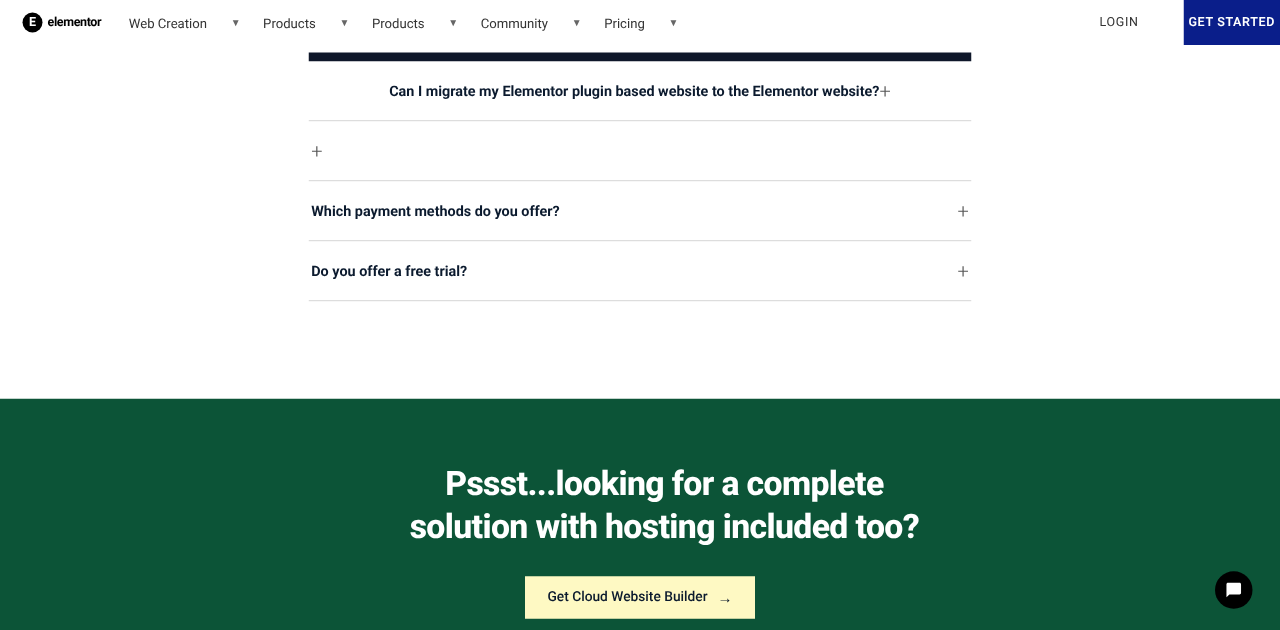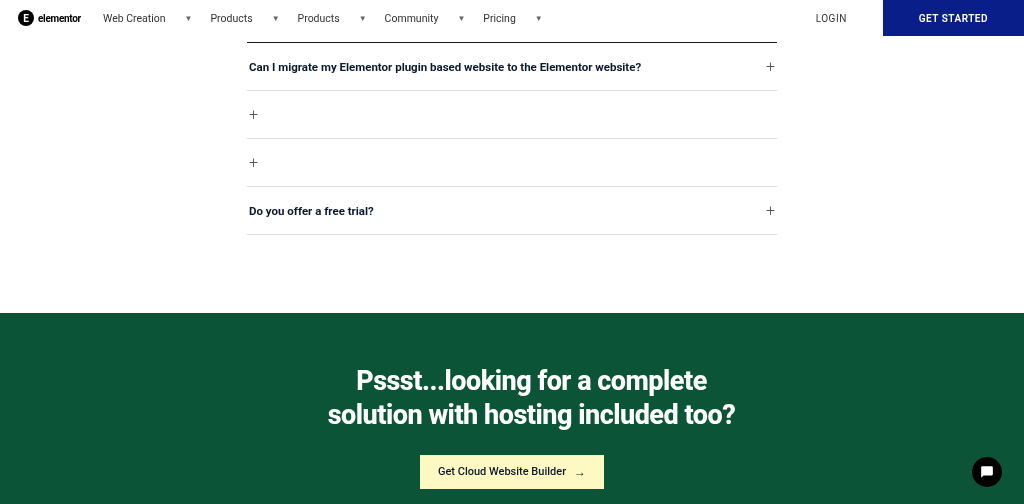--- a/index.html
+++ b/index.html
@@ -7,26 +7,26 @@
 .header { display: flex; align-items: center; height: 36px; padding: 0 0 0 18px; background: #fff; }
 .logo { display: flex; align-items: center; gap: 4px; margin-right: 22px; }
 .logo-icon { width: 16px; height: 16px; background: #000; border-radius: 50%; display: flex; align-items: center; justify-content: center; }
 .logo-icon span { color: #fff; font-size: 10px; font-weight: bold; }
 .logo-text { font-weight: 700; font-size: 10px; letter-spacing: -0.3px; color: #000; }
 .nav { display: flex; gap: 18px; }
 .nav-item { display: flex; align-items: center; gap: 19px; font-size: 10.5px; color: #333; cursor: pointer; }
 .caret { font-size: 8px; color: #666; }
 .header-right { margin-left: auto; display: flex; align-items: center; height: 100%; }
 .login { font-size: 10px; letter-spacing: 0.5px; color: #333; margin-right: 36px; cursor: pointer; }
-.get-started { background: #0a1e8a; color: #fff; height: 100%; padding: 0 36px; display: flex; align-items: center; font-size: 10px; letter-spacing: 0.5px; font-weight: 600; cursor: pointer; }
+.get-started { background: #0a1e8a; color: #fff; height: 100%; padding: 0 4px; display: flex; align-items: center; font-size: 10px; letter-spacing: 0.5px; font-weight: 600; cursor: pointer; }
 .faq-wrap { width: 530px; margin: 0 auto; padding-top: 6px; }
 .faq-item { border-bottom: 1px solid #ddd; padding: 14px 2px; display: flex; justify-content: space-between; align-items: center; cursor: pointer; }
 .faq-q { font-size: 11.5px; font-weight: 700; color: #0b1a2e; }
 .plus { font-size: 16px; color: #555; font-weight: 300; }
-.faq-top-border { border-top: 1px solid #0f172a; }
+.faq-top-border { border-top: 7px solid #0f172a; justify-content: center; }
 .promo { background: #0c5437; margin-top: 78px; padding: 52px 0 46px; text-align: center; }
 .promo h2 { color: #fff; font-size: 27px; font-weight: 800; line-height: 1.25; letter-spacing: -0.5px; margin-left: 39px; }
 .promo-btn { display: inline-flex; align-items: center; gap: 8px; background: #fef9c3; color: #0b1a2e; font-size: 11px; font-weight: 500; padding: 10px 18px; margin-top: 22px; cursor: pointer; }
 .promo-btn .arrow { font-size: 12px; }
 .chat-bubble { position: absolute; bottom: 17px; right: 22px; width: 30px; height: 30px; background: #000; border-radius: 50%; display: flex; align-items: center; justify-content: center; cursor: pointer; }
 .chat-bubble svg { width: 14px; height: 14px; }
 </style>
 </head>
 <body>
 
@@ -67,20 +67,21 @@
 
 <div class="faq-wrap">
   <div class="faq-item faq-top-border">
     <span class="faq-q">Can I migrate my Elementor plugin based website to the Elementor website?</span>
     <span class="plus">+</span>
   </div>
   <div class="faq-item">
     <span class="plus">+</span>
   </div>
   <div class="faq-item">
+    <span class="faq-q">Which payment methods do you offer?</span>
     <span class="plus">+</span>
   </div>
   <div class="faq-item">
     <span class="faq-q">Do you offer a free trial?</span>
     <span class="plus">+</span>
   </div>
 </div>
 
 <div class="promo">
   <h2>

